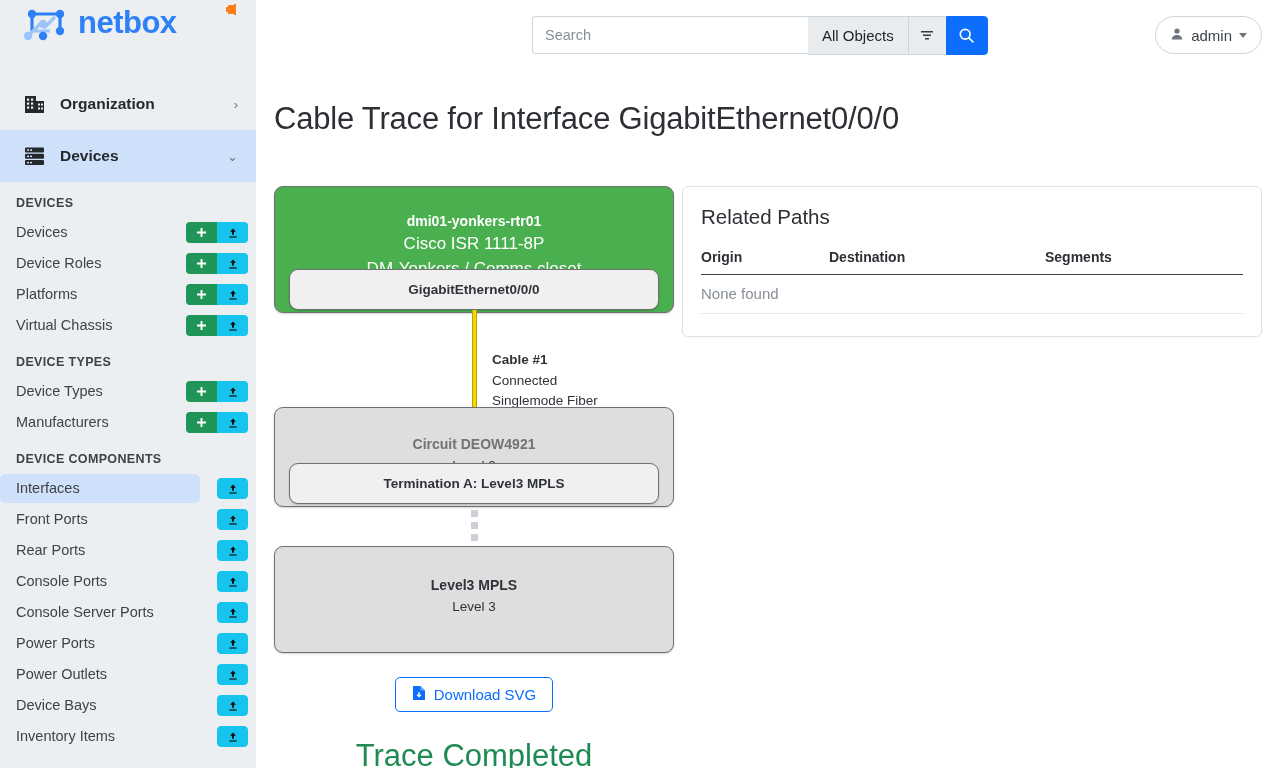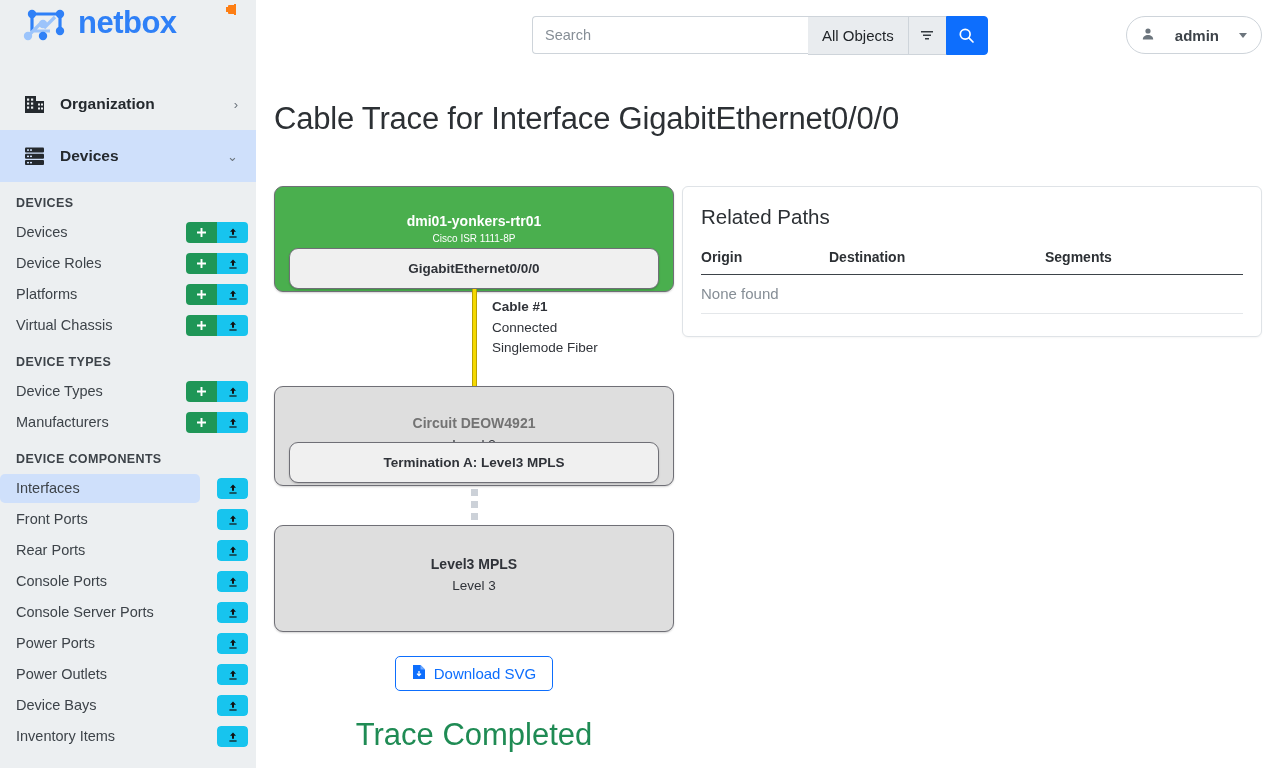--- a/index.html
+++ b/index.html
@@ -98,25 +98,25 @@
     width: 38px; background: #e9ecef;
     border: 1px solid #ced4da; border-left: 1px solid #ced4da; border-right: none;
     cursor: pointer;
   }
   .go-btn {
     display: flex; align-items: center; justify-content: center;
     width: 42px; background: #0d6efd; border: 1px solid #0d6efd;
     border-radius: 0 4px 4px 0; cursor: pointer;
   }
   .admin-btn {
-    display: flex; align-items: center; gap: 20px;
+    display: flex; align-items: center; gap: 7px;
     height: 38px; padding: 0 14px;
     border: 1px solid #ced4da; border-radius: 19px;
     background: #fff; font-size: 15px; color: #3d4349;
-    cursor: pointer; margin-left: auto; font-weight: bold;
+    cursor: pointer; margin-left: auto;
   }
   .caret { width: 0; height: 0; border-left: 4.5px solid transparent; border-right: 4.5px solid transparent; border-top: 5.5px solid #6c757d; }
 
   .page-title {
     font-size: 31px; font-weight: 400; color: #2c3034;
     padding: 10px 0 0 18px; letter-spacing: -0.2px;
   }
 
   .content { display: flex; padding: 28px 18px 0 18px; gap: 8px; }
   .trace-col { width: 400px; flex: 0 0 400px; position: relative; }
@@ -124,33 +124,33 @@
 
   
   .trace { position: relative; }
   .node {
     border: 1px solid #6f6f76; border-radius: 9px;
     text-align: center; position: relative;
     box-shadow: 0 1px 2px rgba(0,0,0,.18);
   }
   .node-device { background: #4aaf4e; padding: 24px 10px 30px; }
   .node-device .n1 { font-size: 14px; font-weight: 700; color: #fff; line-height: 1.45; }
-  .node-device .n2, .node-device .n3 { font-size: 10px; color: #fff; line-height: 1.5; }
+  .node-device .n2, .node-device .n3 { font-size: 17px; color: #fff; line-height: 1.5; }
   .node-term {
     background: #f0f0f0; padding: 12px 10px;
     font-size: 13.5px; font-weight: 700; color: #303339;
     width: 370px; margin: 0 auto;
   }
   .ov-up { margin-top: -44px; }
   .cable-seg { position: relative; height: 100px; }
   .cable-line {
     position: absolute; left: 198px; top: 0; bottom: 0;
     width: 5px; background: #f5d800; border-left:1px solid #b9a200; border-right:1px solid #b9a200;
   }
-  .cable-info { position: absolute; left: 218px; top: 8px; text-align: left; }
+  .cable-info { position: absolute; left: 218px; top: 40px; text-align: left; }
   .cable-info .c1 { font-size: 13.5px; font-weight: 700; color: #303339; line-height: 1.55; }
   .cable-info .c2, .cable-info .c3 { font-size: 13.5px; color: #303339; line-height: 1.5; }
   .node-circuit { background: #dedede; padding: 26px 10px 30px; }
   .node-circuit .q1 { font-size: 14px; font-weight: 700; color: #737373; line-height: 1.5; }
   .node-circuit .q2 { font-size: 13.5px; color: #303339; line-height: 1.6; }
   .dotted-link { height: 42px; display: flex; flex-direction: column; align-items: center; justify-content: center; gap: 5px; }
   .dotted-link i { display: block; width: 7px; height: 7px; background: #ccd1d8; }
   .node-provider { background: #dedede; padding: 28px 10px 34px; }
   .node-provider .p1 { font-size: 14px; font-weight: 700; color: #303339; line-height: 1.5; }
   .node-provider .p2 { font-size: 13.5px; color: #303339; line-height: 1.6; }

